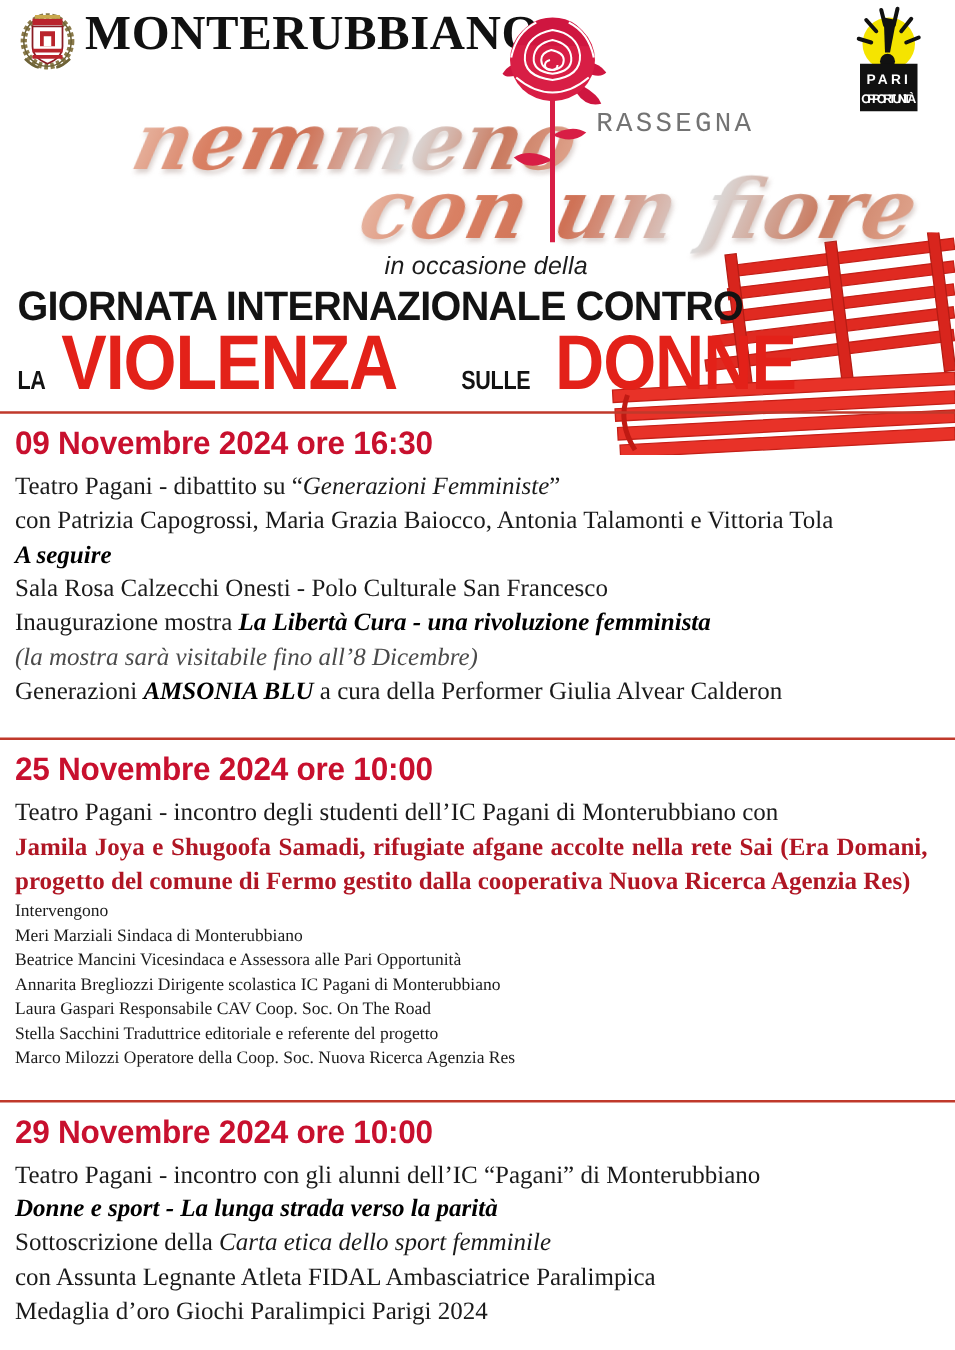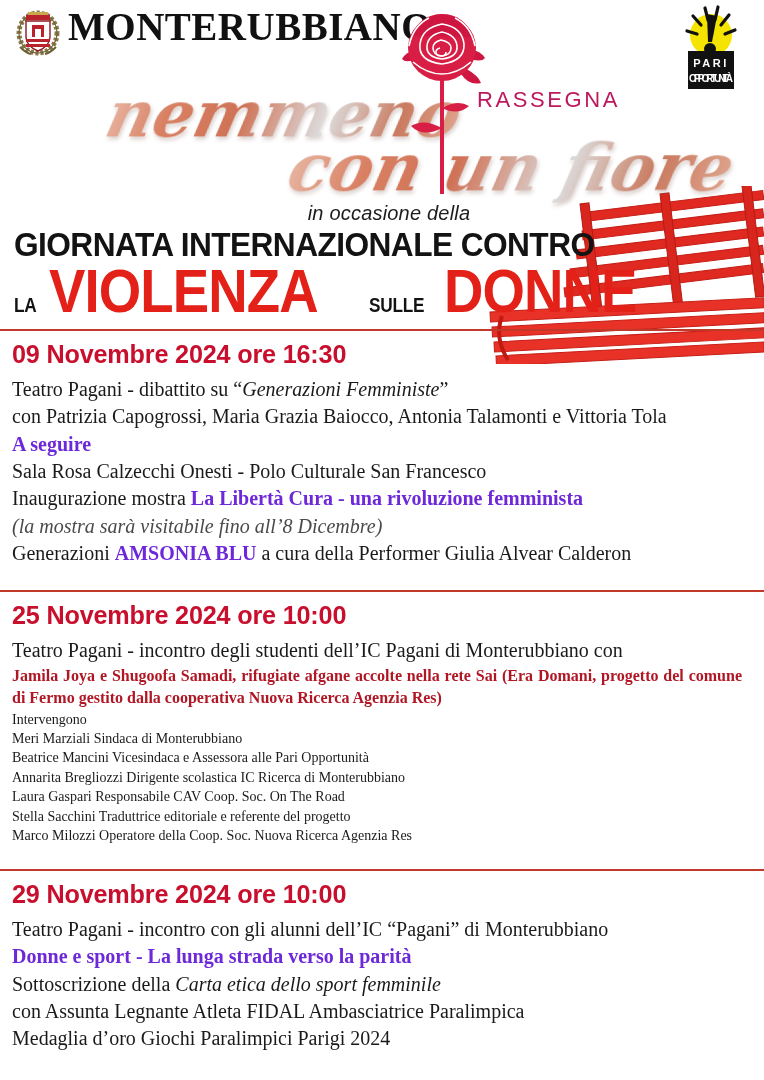--- a/index.html
+++ b/index.html
@@ -57,24 +57,24 @@
     left: 383px;
     top: -66px;
     width: 118px;
     height: 190px;
     z-index: 3;
   }
   .rassegna {
     position: absolute;
     left: 477px;
     top: 17px;
-    font-family: Liberation Sans, sans-serif;
+    font-family: Liberation Mono, monospace;
     font-size: 22px;
     letter-spacing: 2.6px;
-    color: #be185d;
+    color: #737373;
     z-index: 4;
   }
   .script-line {
     position: absolute;
     font-family: "DejaVu Serif", serif;
     font-style: italic;
     font-weight: bold;
     white-space: nowrap;
     background-image: linear-gradient(100deg, #e8b9a6 0%, #d98063 18%, #cf7256 38%, #dcdcdc 62%, #c97a5f 82%, #e0a68f 100%);
     -webkit-background-clip: text;
@@ -188,24 +188,24 @@
   .line {
     font-family: "Liberation Serif", serif;
     font-size: 20px;
     line-height: 1.32;
     color: #1a1a1a;
     margin: 1px 0 1px 2px;
   }
   .line.small { font-size: 14px; }
   .b { font-weight: normal; }
   .i { font-style: italic; }
-  .red-b { color: #6d28d9; font-weight: bold; }
+  .red-b { color: #000000; font-weight: bold; font-style: italic; }
   .red-para {
     font-family: "Liberation Serif", serif;
-    font-size: 16px;
+    font-size: 20px;
     line-height: 1.36;
     color: #b01624;
     font-weight: bold;
     text-align: justify;
     margin: 2px 0 2px 2px;
     padding-right: 12px;
   }
   .muted { color: #4a4a4a; }
 </style>
 </head>
@@ -317,21 +317,21 @@
       <div class="line"><span>Generazioni </span><span class="red-b">AMSONIA BLU</span><span> a cura della Performer  Giulia Alvear Calderon</span></div>
     </div>
     <div class="rule"></div>
     <div class="event">
       <div class="event-date">25 Novembre 2024 ore 10:00</div>
       <div class="line"><span class="b">Teatro Pagani</span><span> - incontro degli studenti dell’IC Pagani di Monterubbiano con</span></div>
       <div class="red-para">Jamila Joya e Shugoofa Samadi, rifugiate afgane accolte nella rete Sai (Era Domani, progetto del comune di Fermo gestito dalla cooperativa Nuova Ricerca Agenzia Res)</div>
       <div class="line small">Intervengono</div>
       <div class="line small"><span class="b">Meri Marziali </span><span>Sindaca di Monterubbiano</span></div>
       <div class="line small"><span class="b">Beatrice Mancini </span><span>Vicesindaca e Assessora alle Pari Opportunità</span></div>
-      <div class="line small"><span class="b">Annarita Bregliozzi </span><span>Dirigente scolastica IC Ricerca di Monterubbiano</span></div>
+      <div class="line small"><span class="b">Annarita Bregliozzi </span><span>Dirigente scolastica IC Pagani di Monterubbiano</span></div>
       <div class="line small"><span class="b">Laura Gaspari </span><span>Responsabile CAV Coop. Soc. On The Road</span></div>
       <div class="line small"><span class="b">Stella Sacchini </span><span>Traduttrice editoriale e referente del progetto</span></div>
       <div class="line small"><span class="b">Marco Milozzi </span><span>Operatore della Coop. Soc. Nuova Ricerca Agenzia Res</span></div>
     </div>
     <div class="rule"></div>
     <div class="event">
       <div class="event-date">29 Novembre 2024 ore 10:00</div>
       <div class="line"><span class="b">Teatro Pagani</span><span> - incontro con gli alunni dell’IC “Pagani” di Monterubbiano</span></div>
       <div class="line"><span class="red-b">Donne e sport - La lunga strada verso la parità</span></div>
       <div class="line"><span>Sottoscrizione della </span><span class="b i">Carta etica dello sport femminile</span></div>

